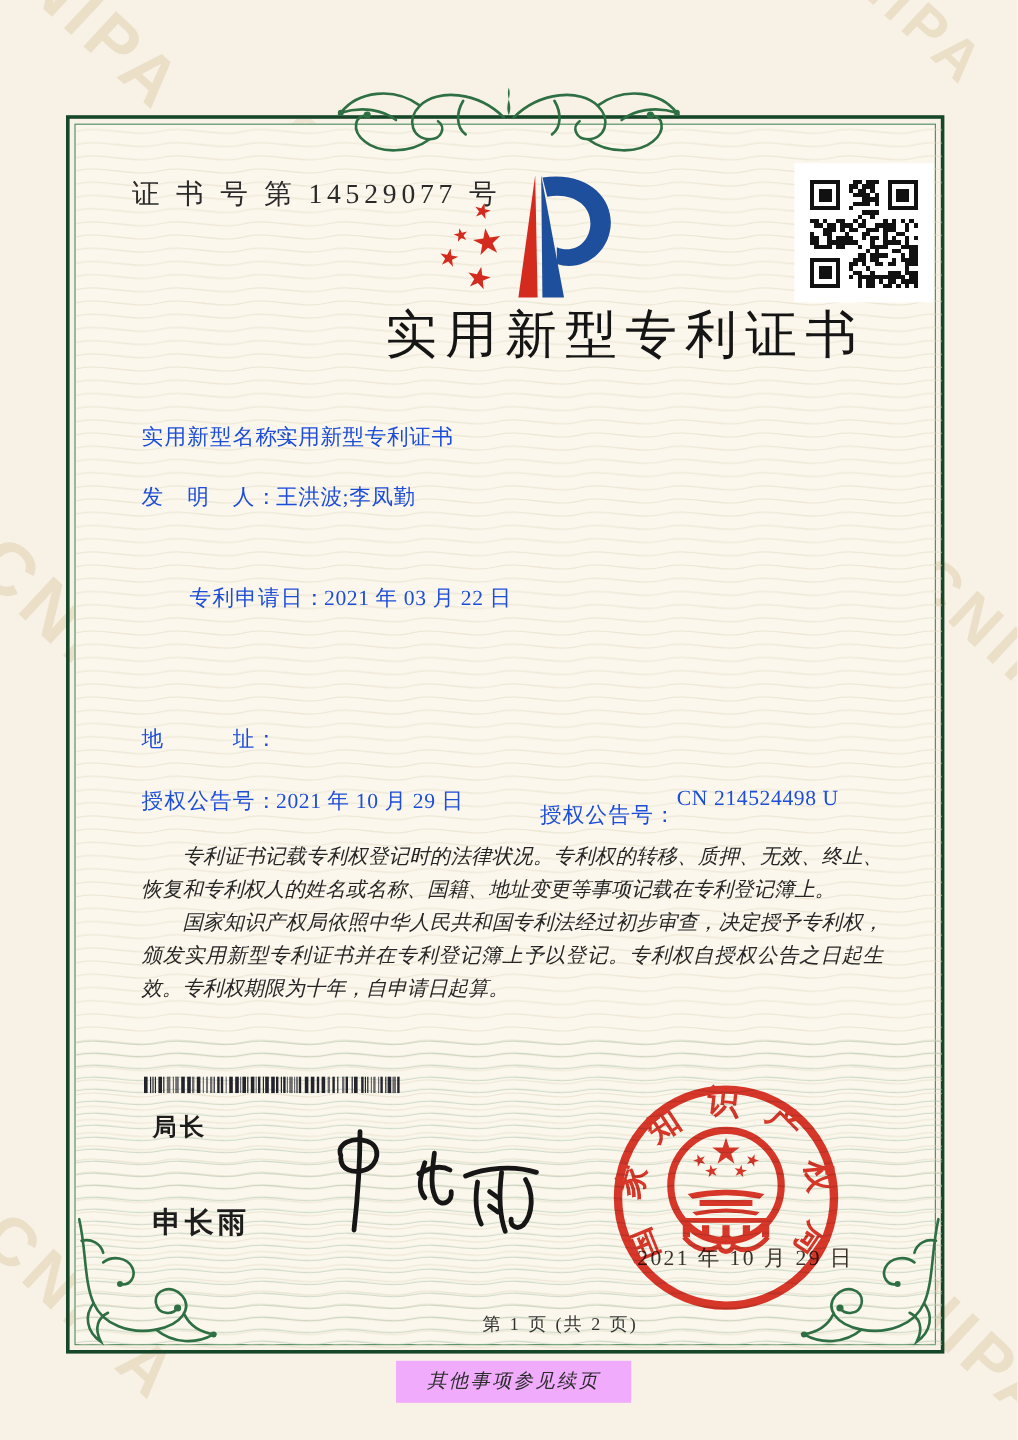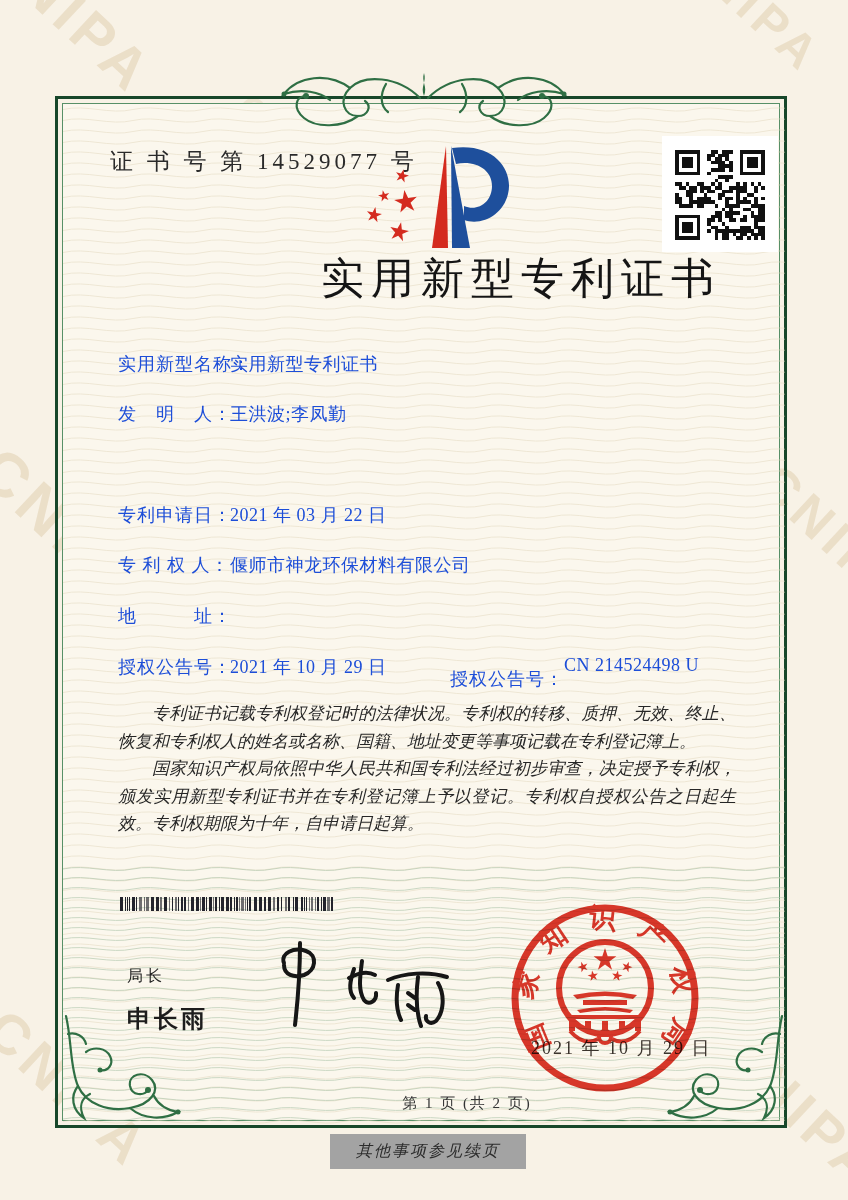--- a/index.html
+++ b/index.html
@@ -40,31 +40,31 @@
   .field-row .lab { position:absolute; left:0; top:0; letter-spacing:1px; white-space:pre; }
   .field-row .val { position:absolute; left:112px; top:0; letter-spacing:0.5px; white-space:pre; }
   .field-row .lab2 { position:absolute; left:332px; top:12px; letter-spacing:1px; white-space:pre; }
   .field-row .val2 { position:absolute; left:446px; top:0; letter-spacing:0.5px; white-space:pre; }
   #body-text {
     left:118px; top:700px; width:618px; font-size:17px; line-height:1.62;
     color:#262626; text-align:justify; font-style:italic;
   }
   #body-text p { text-indent:2em; }
   #barcode { left:120px; top:897px; }
-  #director-title { left:127px; top:966px; font-family:"Liberation Sans", sans-serif;
-    font-weight:normal; font-size:16px; letter-spacing:3px; color:#1d1d1d; }
+  #director-title { left:127px; top:926px; font-family:"Liberation Sans", sans-serif;
+    font-weight:bold; font-size:20px; letter-spacing:3px; color:#1d1d1d; }
   #director-name { left:127px; top:1003px; font-family:"Liberation Sans", sans-serif;
     font-weight:bold; font-size:24px; letter-spacing:3px; color:#1d1d1d; }
   #signature { left:250px; top:933px; }
   #seal { left:505px; top:898px; mix-blend-mode:multiply; }
   #seal-date { left:531px; top:1036px; width:210px; font-size:18px; letter-spacing:2px;
     color:#3c3530; mix-blend-mode:multiply; white-space:pre; }
   #page-footer { left:55px; top:1094px; width:824px; text-align:center;
     font-size:15px; letter-spacing:2px; color:#333; }
-  #cont-box { left:330px; top:1134px; background:#a3a3a3; padding:7px 26px; z-index:4; }
+  #cont-box { left:330px; top:1134px; background:#f0abfc; padding:7px 26px; z-index:4; }
   #cont-note { font-size:16px; font-style:italic; letter-spacing:2px; color:#2c2c2c; }
 </style>
 </head>
 <body>
 
 <div id="page">
 
   <div class="wm" style="left:-34px; top:-22px; font-size:58px;">CNIPA</div>
   <div class="wm" style="left:224px; top:128px; font-size:36px; color:rgba(205,178,132,0.22);">CNIPA</div>
   <div class="wm" style="left:662px; top:-24px; font-size:48px;">CNIPA</div>
@@ -384,27 +384,23 @@
   <div class="abs" id="doc-title">实用新型专利证书</div>
 
   <div class="abs field-row" style="top:352px;">
     <span class="lab">实用新型名称：</span>
     <span class="val">实用新型专利证书</span>
   </div>
   <div class="abs field-row" style="top:402px;">
     <span class="lab">发　明　人：</span>
     <span class="val">王洪波;李凤勤</span>
   </div>
-  <div class="abs field-row" style="top:503px;">
+  <div class="abs field-row" style="top:486px;margin-left:40px;">
     <span class="lab">专利申请日：</span>
     <span class="val">2021 年 03 月 22 日</span>
-  </div>
-  <div class="abs field-row" style="top:553px;">
-    <span class="lab">专 利 权 人：</span>
-    <span class="val">偃师市神龙环保材料有限公司</span>
   </div>
   <div class="abs field-row" style="top:604px;">
     <span class="lab">地　　　址：</span>
   </div>
   <div class="abs field-row" style="top:655px;">
     <span class="lab">授权公告号：</span>
     <span class="val">2021 年 10 月 29 日</span>
     <span class="lab2">授权公告号：</span>
     <span class="val2">CN 214524498 U</span>
   </div>

